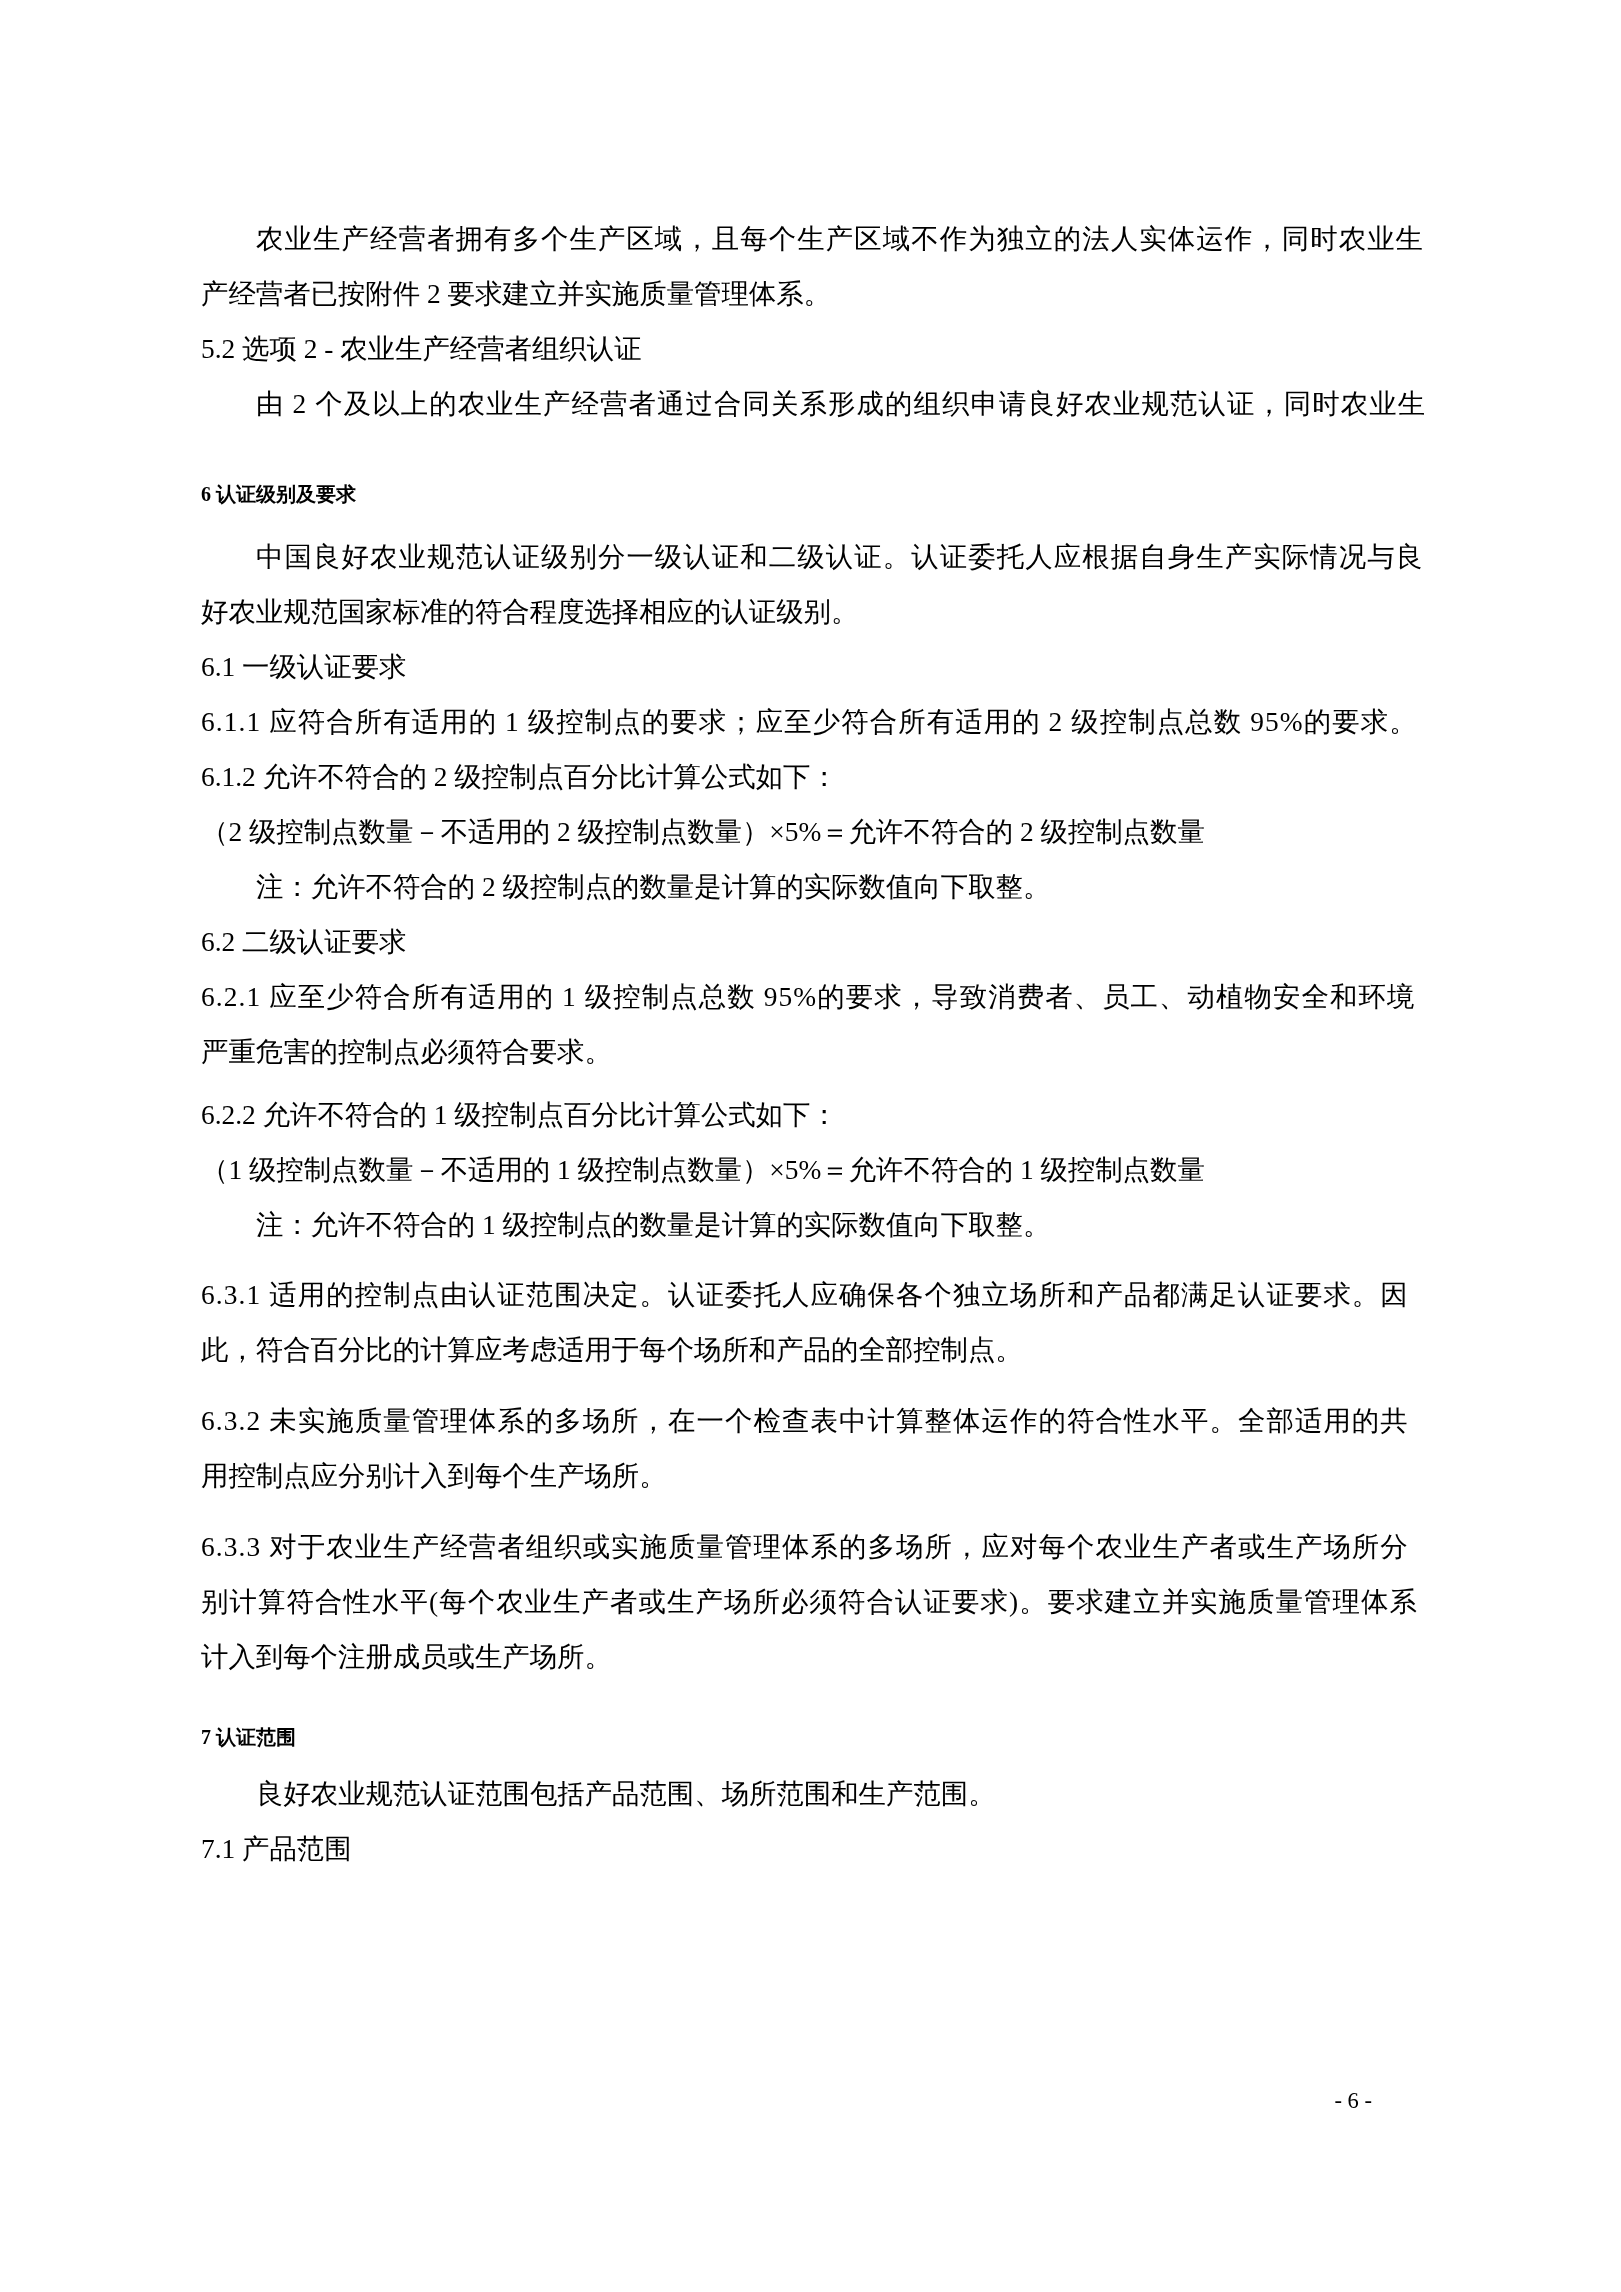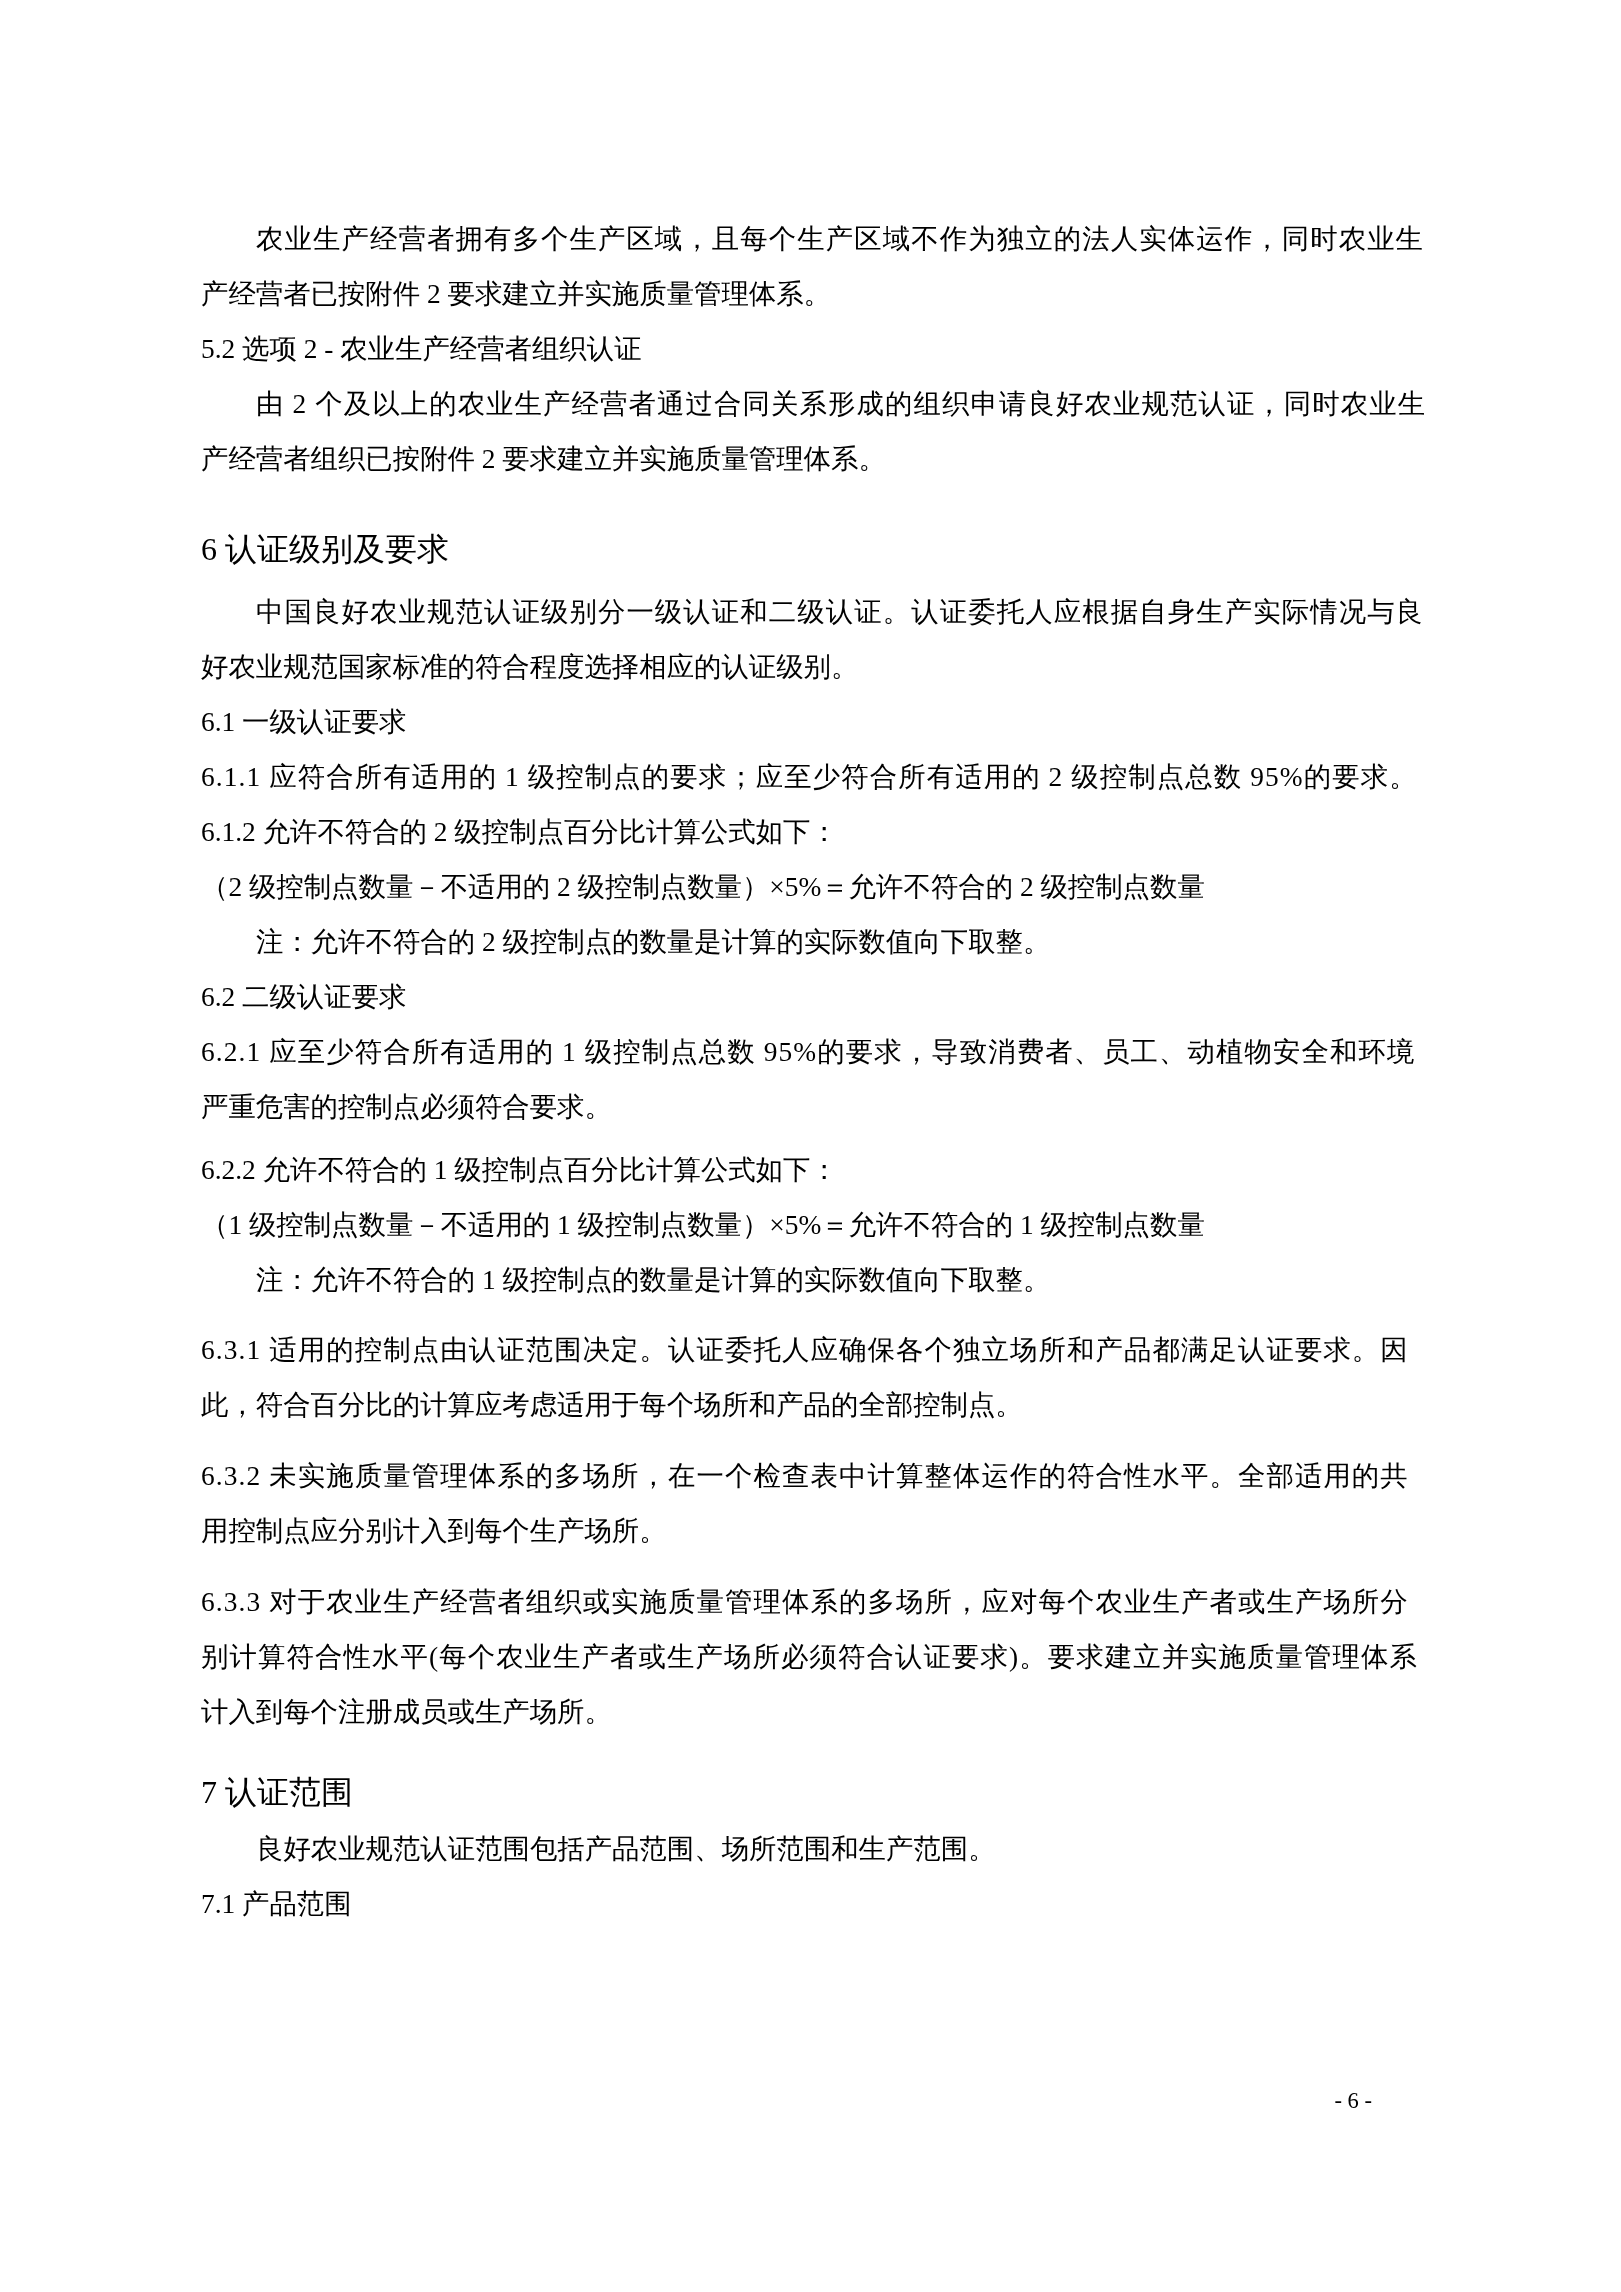--- a/index.html
+++ b/index.html
@@ -29,22 +29,22 @@
     margin: 0;
   }
   .indent {
     text-indent: 55px;
   }
   
   .fill {
     letter-spacing: 1.1px;
   }
   .heading {
-    font-weight: normal;
-    font-size: 32px;
+    font-weight: bold;
+    font-size: 20px;
   }
   .h6 {
     margin-top: 35px;
     margin-bottom: 7.8px;
   }
   .h7 {
     margin-top: 25.5px;
     margin-bottom: 2px;
   }
   .gap-sm { margin-top: 15.7px; }
@@ -64,21 +64,20 @@
 </style>
 </head>
 <body>
 
 <div class="page">
   <main class="content">
     <p class="line indent fill">农业生产经营者拥有多个生产区域，且每个生产区域不作为独立的法人实体运作，同时农业生</p>
     <p class="line">产经营者已按附件 2 要求建立并实施质量管理体系。</p>
     <p class="line">5.2 选项 2 - 农业生产经营者组织认证</p>
     <p class="line indent fill">由 2 个及以上的农业生产经营者通过合同关系形成的组织申请良好农业规范认证，同时农业生</p>
-    <p class="line">产经营者组织已按附件 2 要求建立并实施质量管理体系。</p>
 
     <h2 class="line heading h6">6 认证级别及要求</h2>
     <p class="line indent fill">中国良好农业规范认证级别分一级认证和二级认证。认证委托人应根据自身生产实际情况与良</p>
     <p class="line">好农业规范国家标准的符合程度选择相应的认证级别。</p>
 
     <p class="line">6.1 一级认证要求</p>
     <p class="line fill">6.1.1 应符合所有适用的 1 级控制点的要求；应至少符合所有适用的 2 级控制点总数 95%的要求。</p>
     <p class="line">6.1.2 允许不符合的 2 级控制点百分比计算公式如下：</p>
     <p class="line">（2 级控制点数量－不适用的 2 级控制点数量）×5%＝允许不符合的 2 级控制点数量</p>
     <p class="line indent">注：允许不符合的 2 级控制点的数量是计算的实际数值向下取整。</p>

